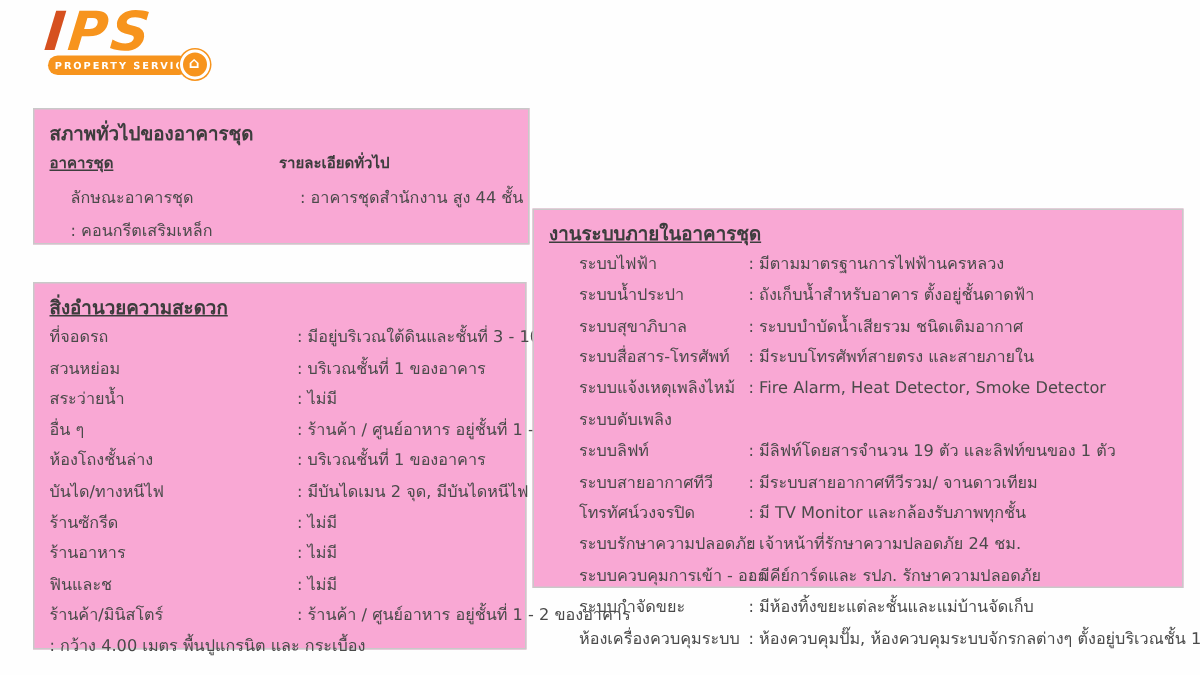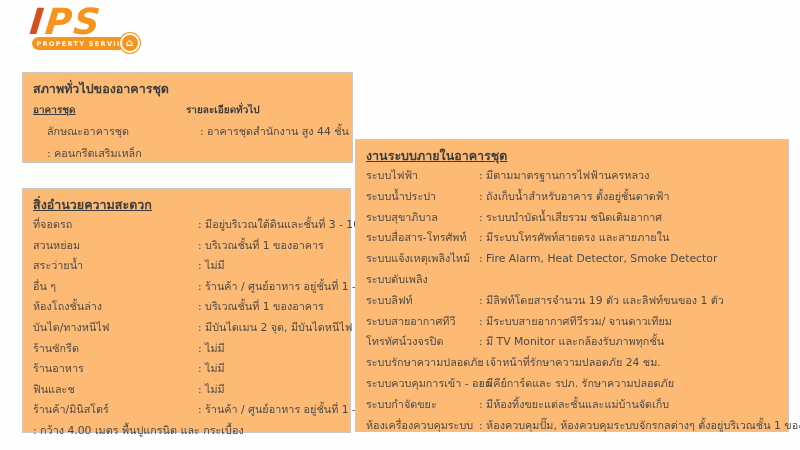--- a/index.html
+++ b/index.html
@@ -22,34 +22,34 @@
     position:absolute;right:-14px;top:-4px;width:16px;height:16px;background:#f7941d;
     border:2px solid #fff;border-radius:50%;display:flex;align-items:center;justify-content:center;
     color:#ffffff;font-size:10px;line-height:10px;box-shadow:0 0 0 1px #f7941d;
   }
   
   .watermark{
     position:absolute;left:232px;top:238px;font-size:26px;color:rgba(110,110,110,0.16);
     letter-spacing:24px;white-space:nowrap;pointer-events:none;
   }
   
-  .box{position:absolute;background:#fdba74;border:1px solid #c9c9c9;padding:5px 10px;box-sizing:border-box;}
+  .box{position:absolute;background:#f9a8d4;border:1px solid #c9c9c9;padding:5px 10px;box-sizing:border-box;}
   #box-general{left:22px;top:72px;width:331px;height:91px;}
   #box-facilities{left:22px;top:188px;width:329px;height:245px;}
-  #box-systems{left:355px;top:139px;width:434px;height:293px;}
+  #box-systems{left:355px;top:139px;width:434px;height:253px;}
   .box-title{font-weight:bold;font-size:12.5px;color:#3d3d3d;line-height:21px;white-space:nowrap;}
   .u{text-decoration:underline;}
   .cols-header{display:flex;font-weight:bold;font-size:10px;line-height:22px;color:#3d3d3d;white-space:nowrap;}
   .cols-header .c1{width:153px;flex:none;text-decoration:underline;}
   .row{display:flex;font-size:10.8px;line-height:20.6px;white-space:nowrap;}
   #box-general  .row{line-height:22px;margin-left:14px;}
   #box-general  .lbl{width:153px;flex:none;}
   #box-facilities .lbl{width:165px;flex:none;}
   #box-systems  .lbl{width:113px;flex:none;}
-  #box-systems  .row{line-height:20.8px;}
+  #box-systems  .row{line-height:20.8px;margin-left:20px;}
   .val{flex:1;}
 </style>
 </head>
 <body>
 
 <div class="page">
 
   <div class="logo">
     <div class="ips"><span class="i">I</span><span class="ps">PS</span></div>
     <div class="tagline">

